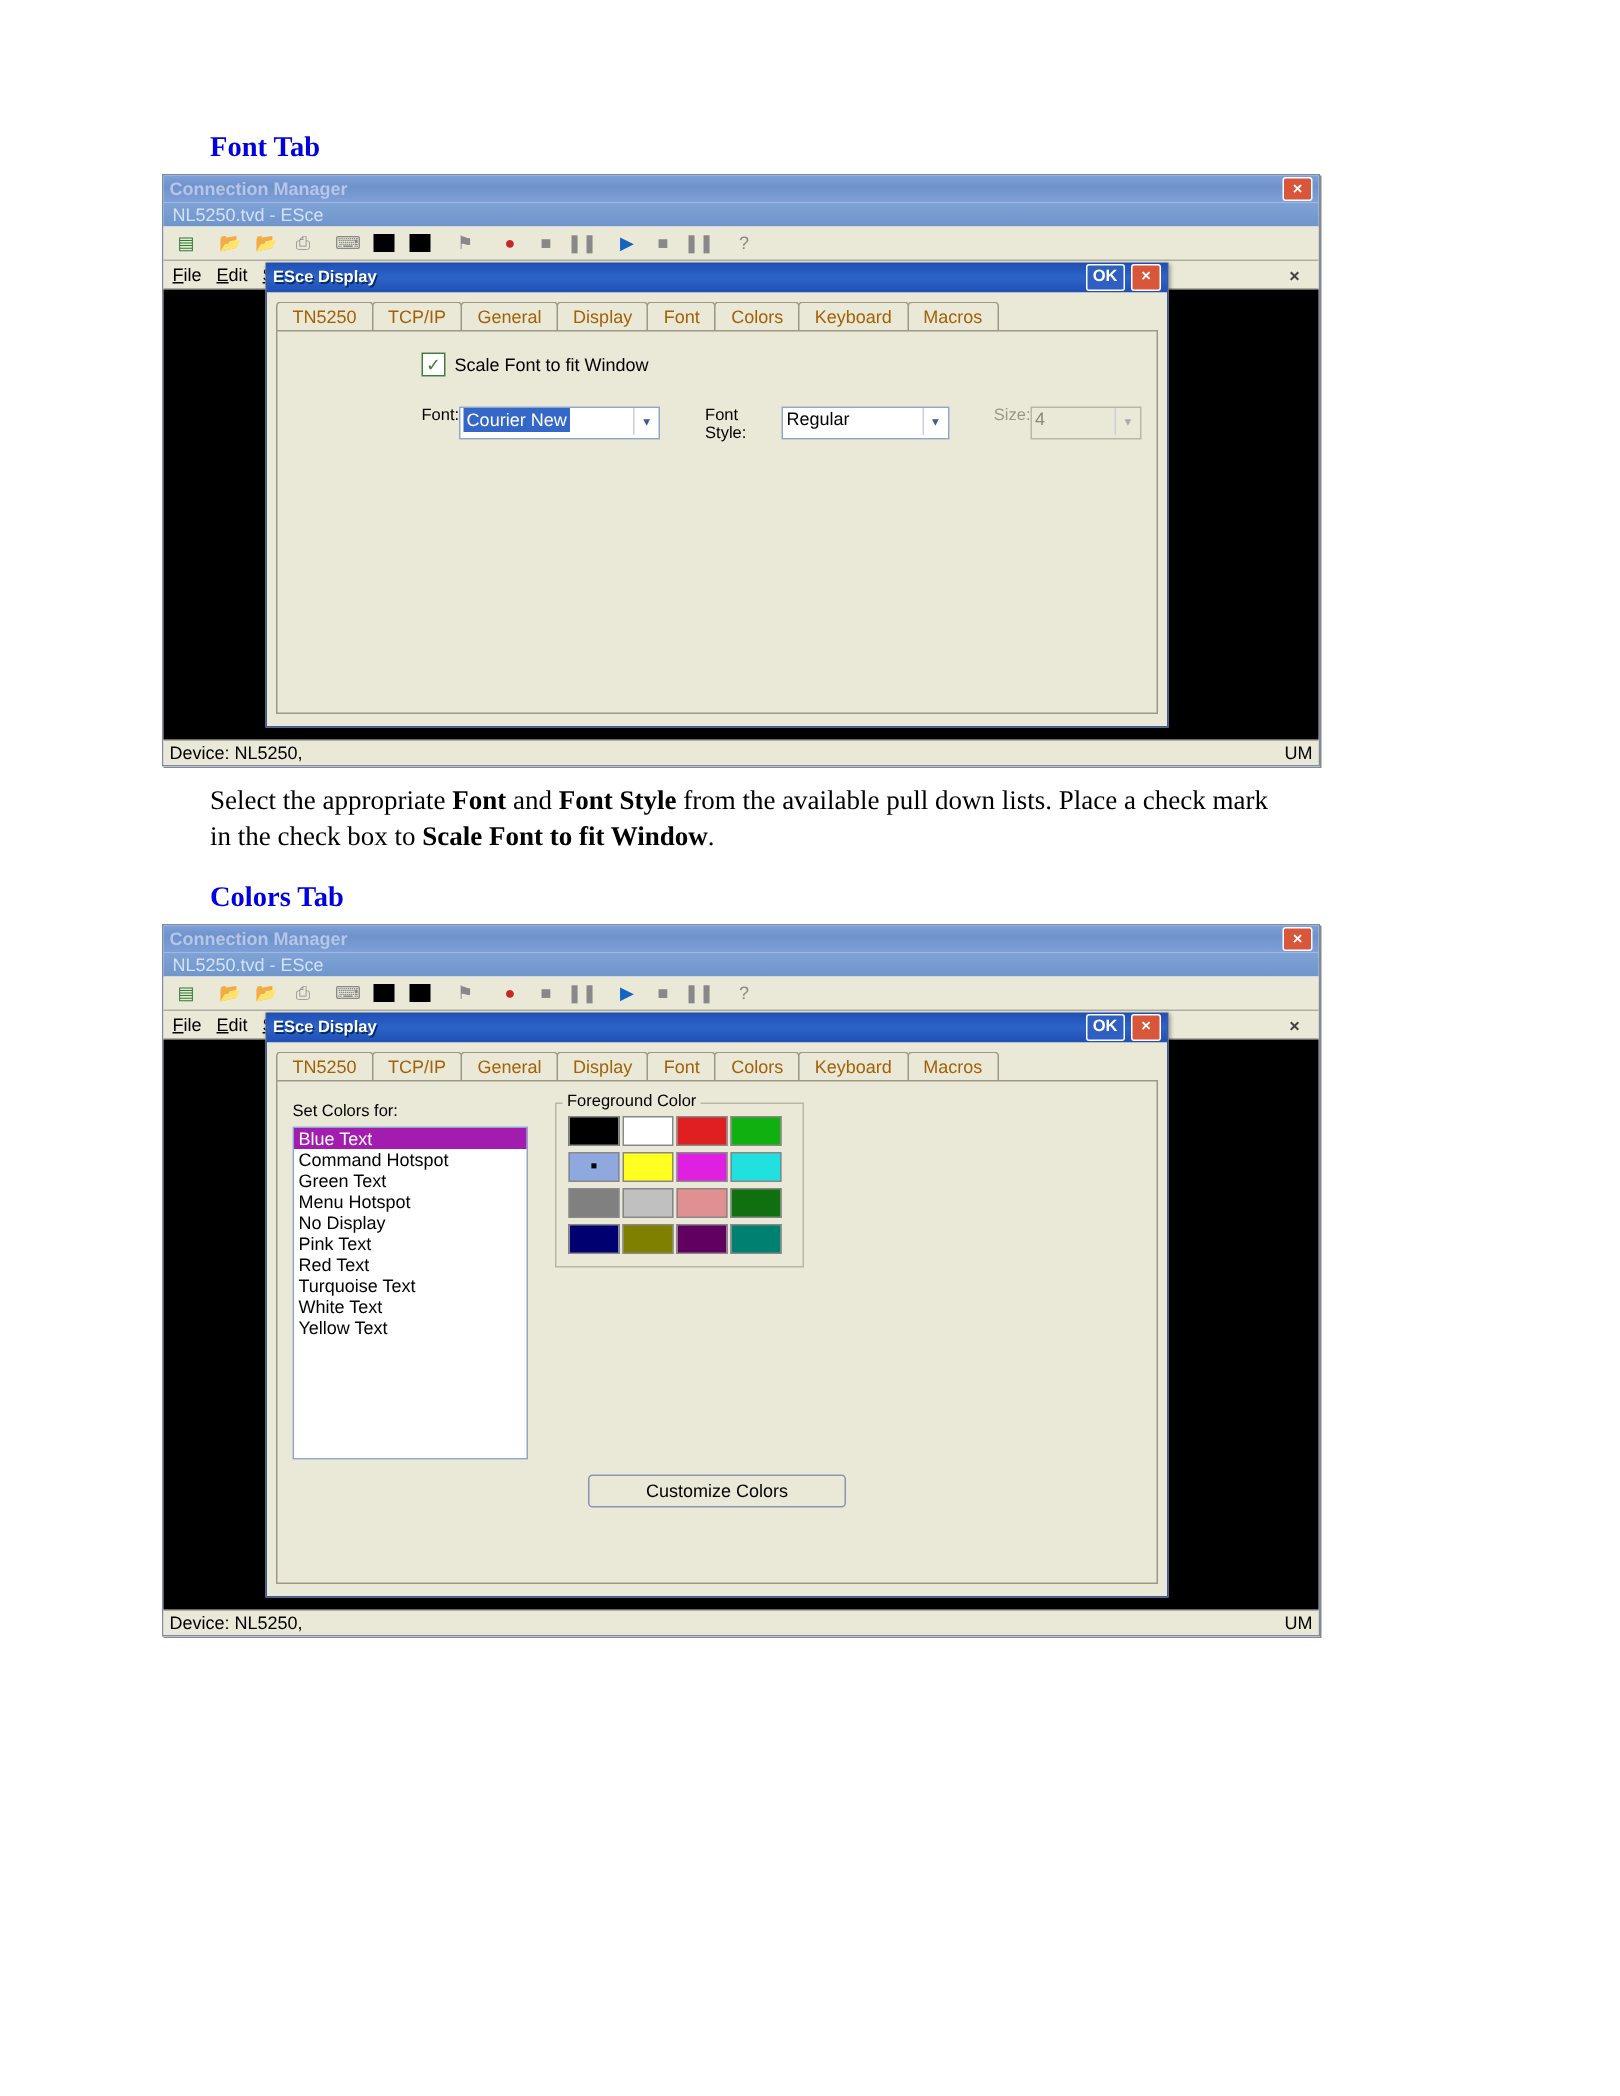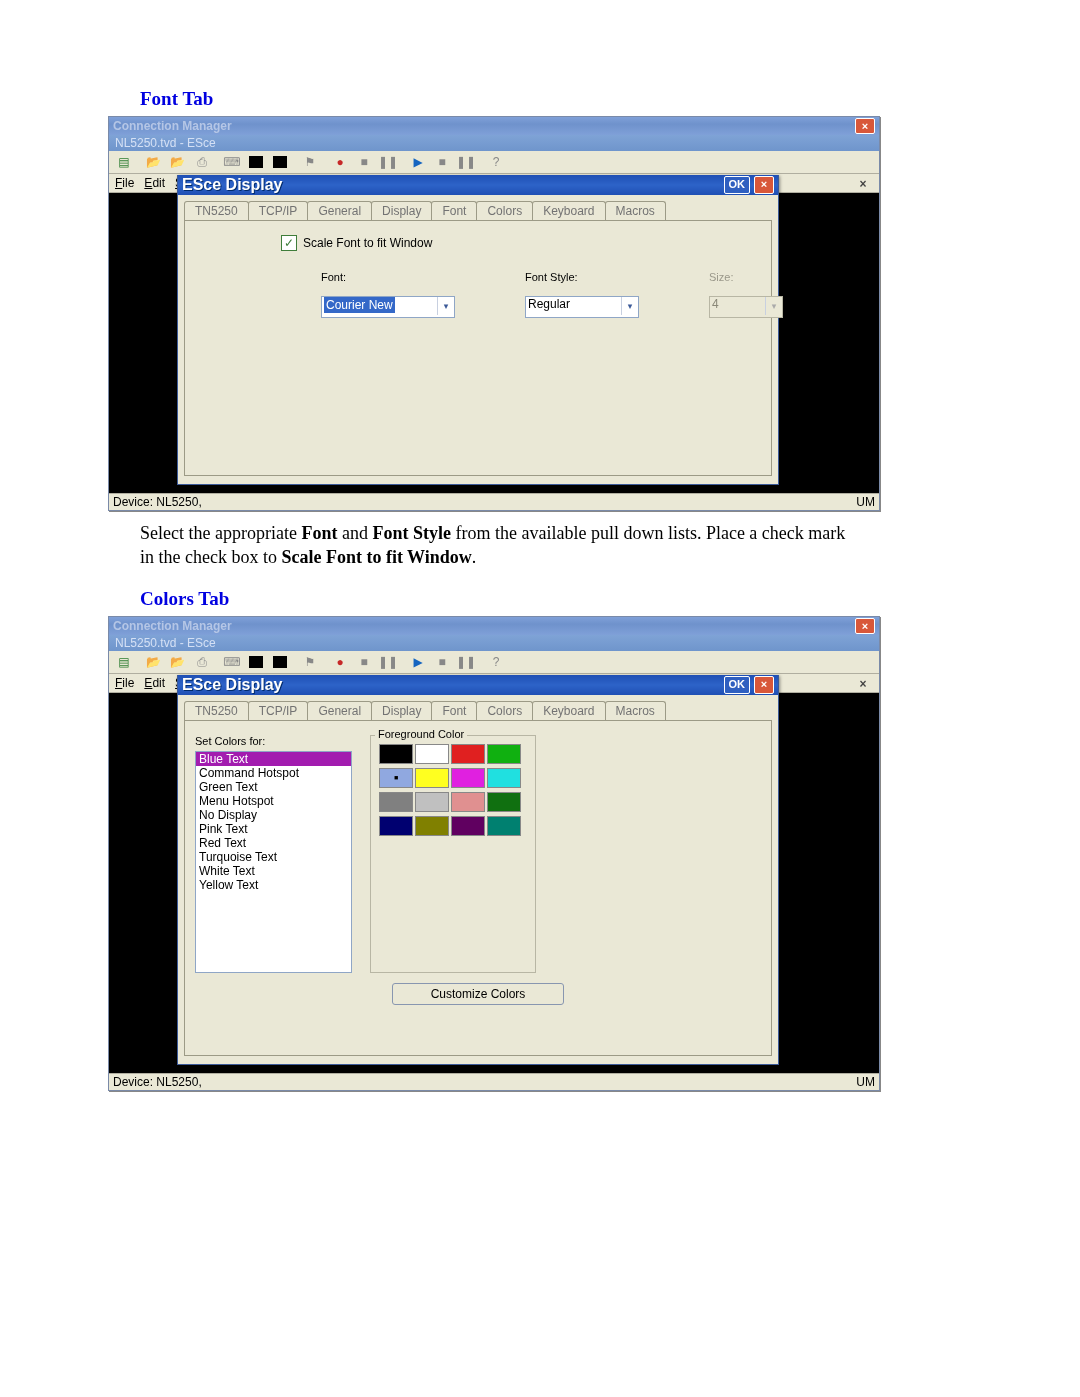--- a/index.html
+++ b/index.html
@@ -133,21 +133,21 @@
     height: 20px;
     background: linear-gradient(#1f4fb4, #2d63c8 50%, #1f4fb4);
     display: flex;
     align-items: center;
     padding: 0 4px;
     gap: 4px;
   }
   .dlg-title .t {
     color: #fff;
     font-weight: bold;
-    font-size: 16px;
+    font-size: 11px;
     text-shadow: 1px 1px 0 #002a6a;
   }
   .dlg-title .spacer { flex: 1; }
   .okbtn {
     background: #2f5fc0;
     border: 1px solid #fff;
     color: #fff;
     font-weight: bold;
     font-size: 11px;
     padding: 0 4px;
@@ -173,21 +173,21 @@
     background: #eae8d6;
   }
   .tab {
     font-size: 12px;
     padding: 2px 10px;
     background: #eae8d6;
     border: 1px solid #9c9a86;
     border-bottom: none;
     border-top-left-radius: 3px;
     border-top-right-radius: 3px;
-    color: #737373;
+    color: #a16207;
     margin-right: -1px;
   }
   .tab.active {
     background: #eae8d6;
     position: relative;
     z-index: 2;
     font-weight: normal;
     border-color: #9c9a86;
   }
   .tab-panel {
@@ -204,21 +204,21 @@
     width: 14px; height: 14px;
     border: 1px solid #3f7d3a;
     display: inline-flex;
     align-items: center;
     justify-content: center;
     font-size: 12px;
     color: #3f7d3a;
     background: #fff;
   }
   .form-row { display: flex; gap: 30px; margin-left: 86px; }
-  .form-col { display: flex; flex-direction: column; gap: 13px; margin-left: 40px; }
+  .form-col { display: flex; gap: 0; }
   .form-label { font-size: 11px; color: #000; }
   .form-label.disabled { color: #9a988a; }
   .combo {
     display: flex;
     align-items: flex-start;
     border: 1px solid #8fa6c6;
     background: #fff;
     height: 20px;
     width: 130px;
     padding: 0 0 0 2px;
@@ -265,21 +265,21 @@
     content: "■";
     position: absolute;
     left: 50%; top: 50%;
     transform: translate(-50%, -52%);
     font-size: 7px;
     color: #000;
   }
   .sw.selected.dark::after { color: #fff; }
   .sw.selected.light::after { color: #000; }
 
-  .color-groups { display: flex; gap: 16px; }
+  .color-groups { display: flex; flex-direction: column; gap: 16px; }
   .fieldset {
     border: 1px solid #b8b6a4;
     padding: 8px;
     position: relative;
   }
   .fieldset > .legend {
     position: absolute;
     top: -8px;
     left: 4px;
     background: #eae8d6;

